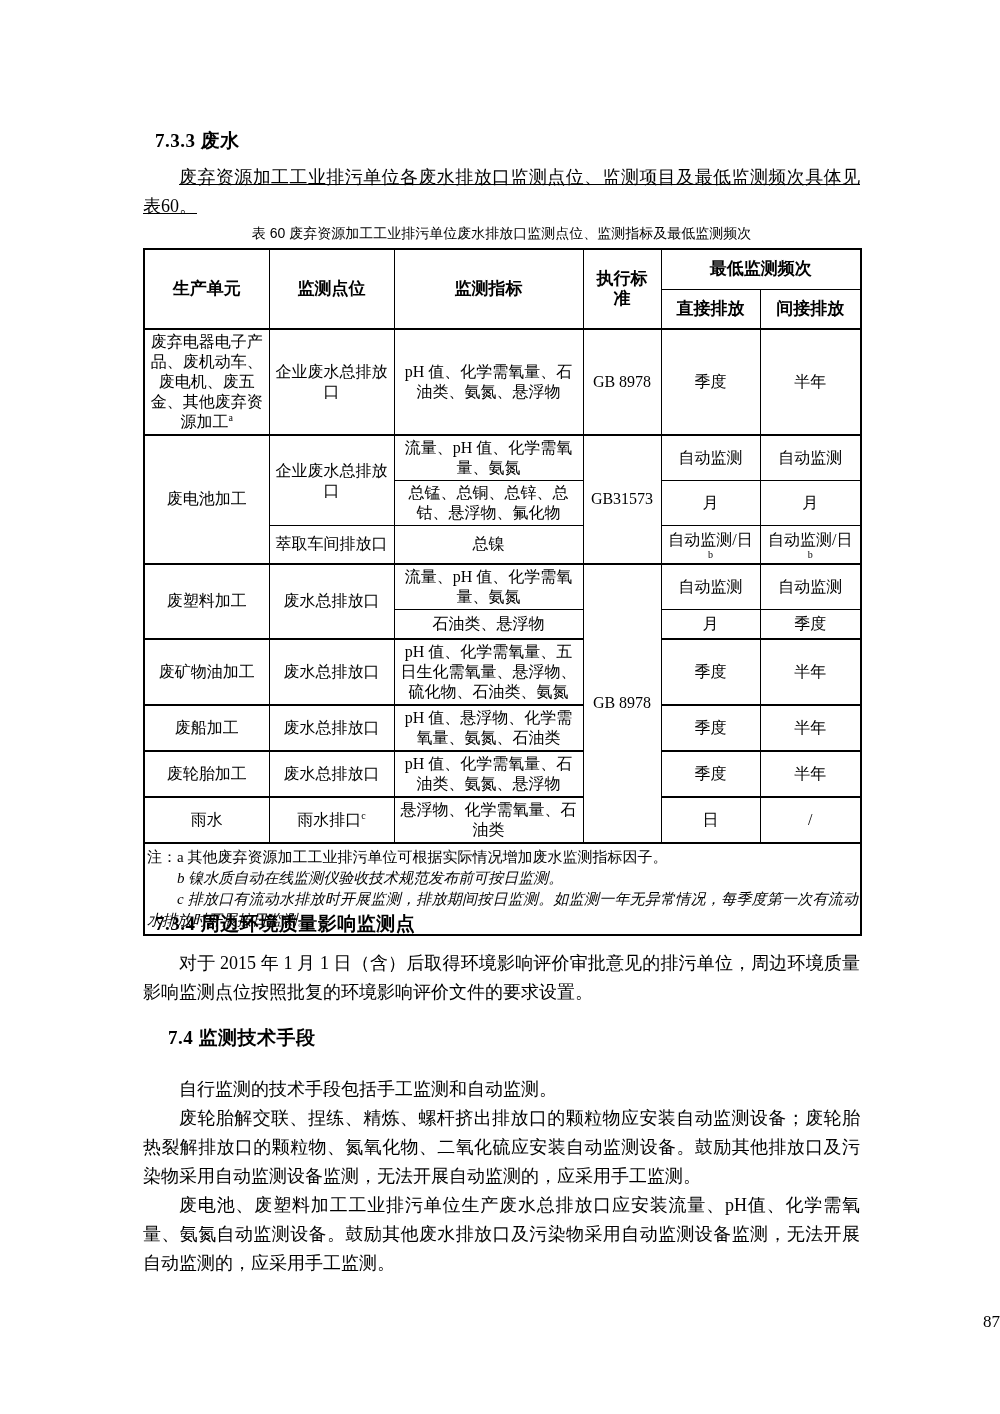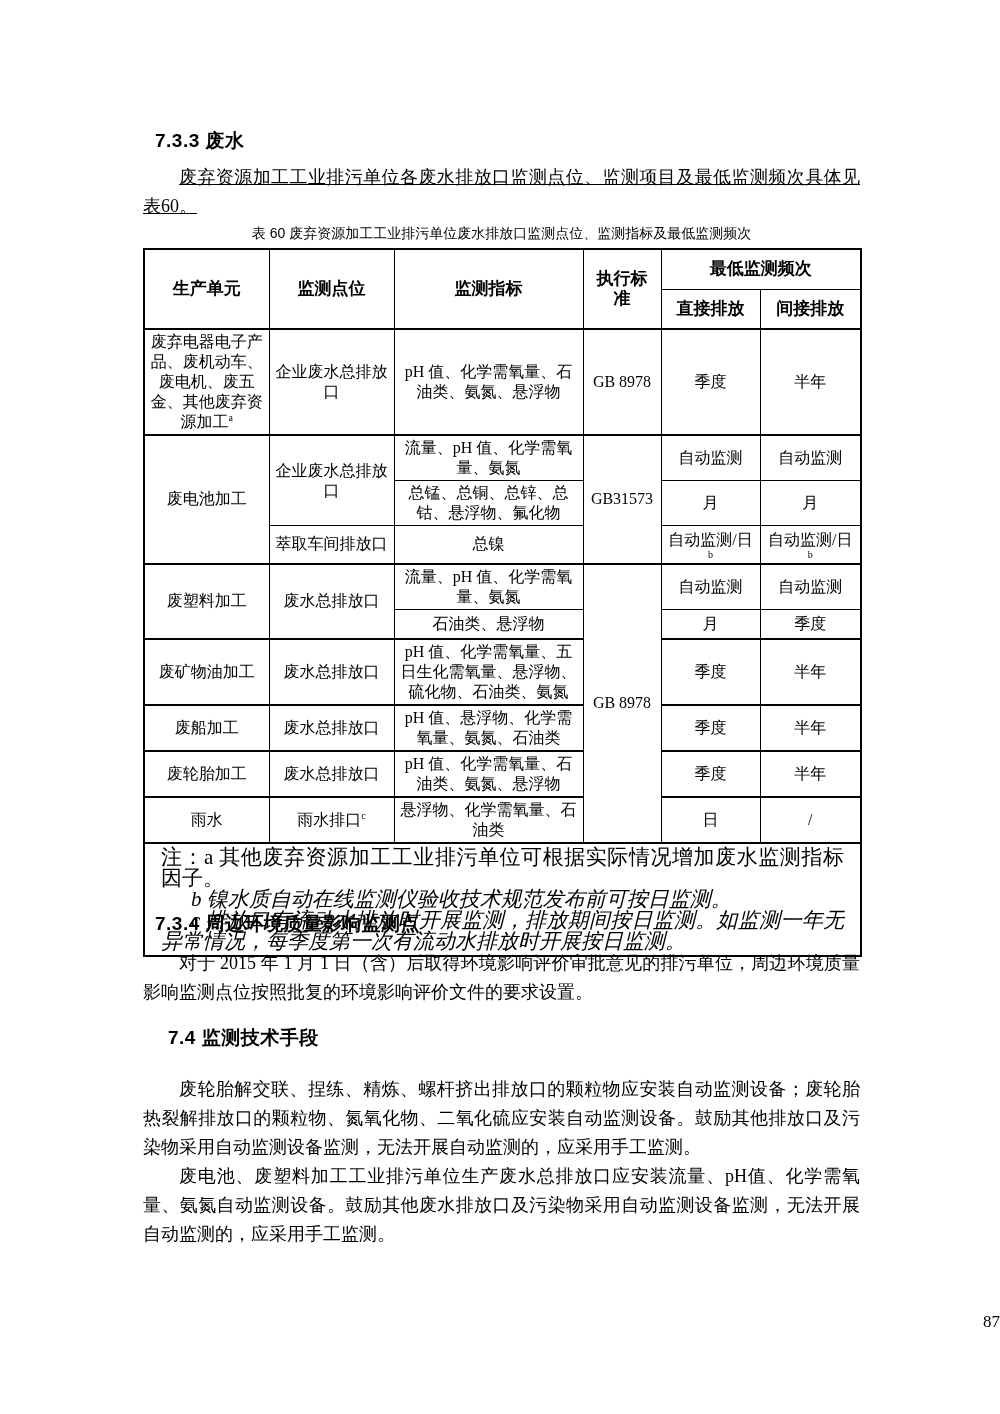--- a/index.html
+++ b/index.html
@@ -7,21 +7,21 @@
     position:relative;
     width:1000px;height:1414px;
     background:#ffffff;
     color:#000;
     font-family:"Liberation Serif","DejaVu Serif",serif;
     overflow:hidden;
   }
   .abs{position:absolute;}
   .content-x{left:143px;width:717px;}
   .heading{
-    font-family:Liberation Sans, sans-serif;
+    font-family:Liberation Serif, serif;
     font-weight:bold;font-size:19px;line-height:29px;
     letter-spacing:0.5px;
   }
   .body-p{
     font-size:18px;line-height:29px;
     text-align:justify;
     text-indent:2em;
     margin:0;
   }
   .table-title{
@@ -40,22 +40,22 @@
     font-size:16px;line-height:20px;
     text-align:center;vertical-align:middle;
     padding:2px 5px;
     overflow:hidden;
   }
   table.mon td.hdr{
     font-weight:bold;font-size:17px;
   }
   table.mon td.thick{border-top-width:2px;}
   table.mon td.notes{
-    text-align:left;font-size:21px;line-height:21px;
-    padding:3px 16px;vertical-align:top;
+    text-align:left;font-size:15px;line-height:21px;
+    padding:3px 2px;vertical-align:top;
     border-top-width:2px;
   }
   .note-line{text-align:justify;}
   .note-indent{text-indent:30px;font-style:italic;}
   sup{font-size:10px;line-height:0;}
   sup.blk{display:block;line-height:9px;}
   .pagenum{
     width:1000px;text-align:center;
     font-size:17px;
   }
@@ -178,19 +178,20 @@
   </tbody>
     </table>
 
   <div class="abs heading" style="left:155px;top:909px;">7.3.4 周边环境质量影响监测点</div>
 
   <p class="abs content-x body-p" style="top:949px;">对于 2015 年 1 月 1 日（含）后取得环境影响评价审批意见的排污单位，周边环境质量影响监测点位按照批复的环境影响评价文件的要求设置。</p>
 
   <div class="abs heading" style="left:168px;top:1023px;">7.4 监测技术手段</div>
 
   <div class="abs content-x" style="top:1075px;">
+    <p class="body-p">自行监测的技术手段包括手工监测和自动监测。</p>
     <p class="body-p">废轮胎解交联、捏练、精炼、螺杆挤出排放口的颗粒物应安装自动监测设备；废轮胎热裂解排放口的颗粒物、氮氧化物、二氧化硫应安装自动监测设备。鼓励其他排放口及污染物采用自动监测设备监测，无法开展自动监测的，应采用手工监测。</p>
     <p class="body-p">废电池、废塑料加工工业排污单位生产废水总排放口应安装流量、pH值、化学需氧量、氨氮自动监测设备。鼓励其他废水排放口及污染物采用自动监测设备监测，无法开展自动监测的，应采用手工监测。</p>
   </div>
 
   <div class="abs pagenum" style="top:1312px;left:0;text-align:right;">87</div>
 
 </div>
 
 </body></html>

